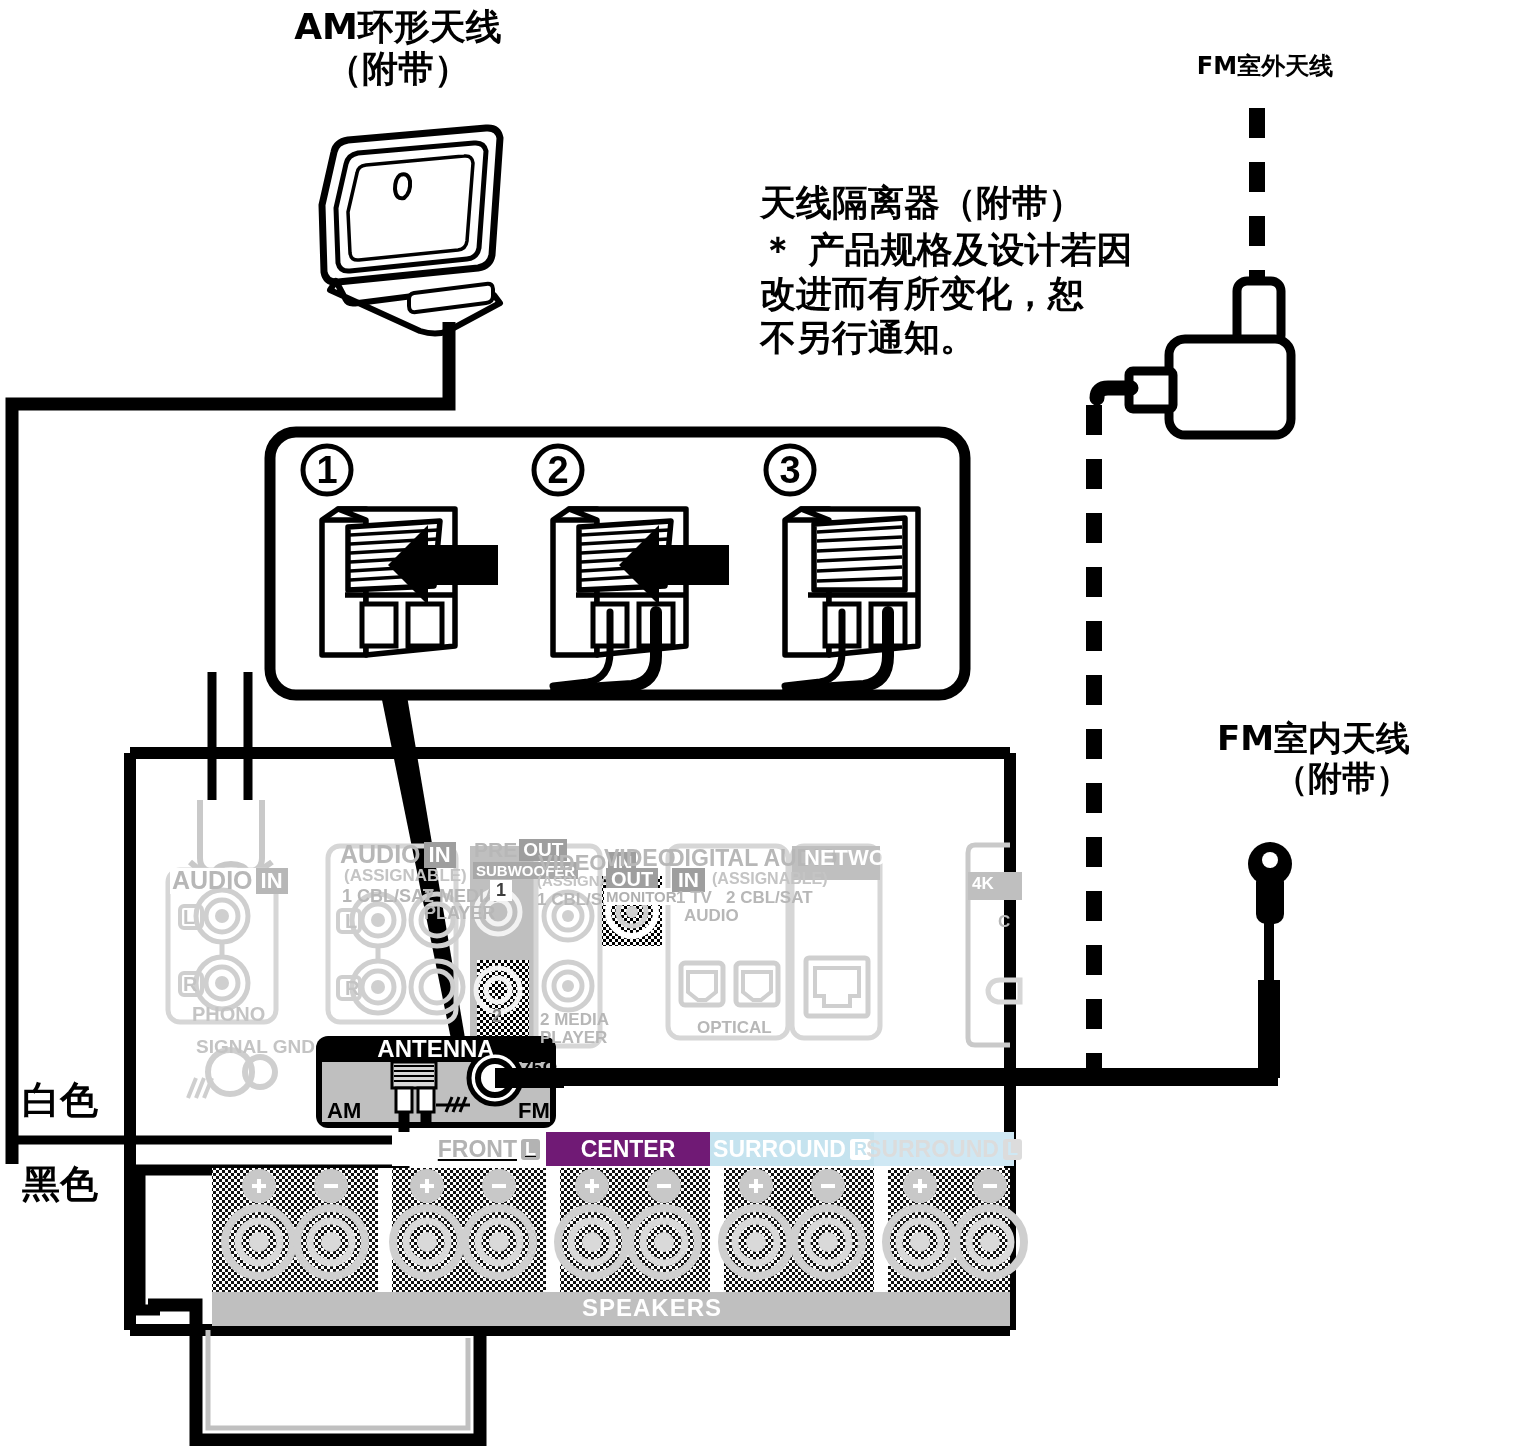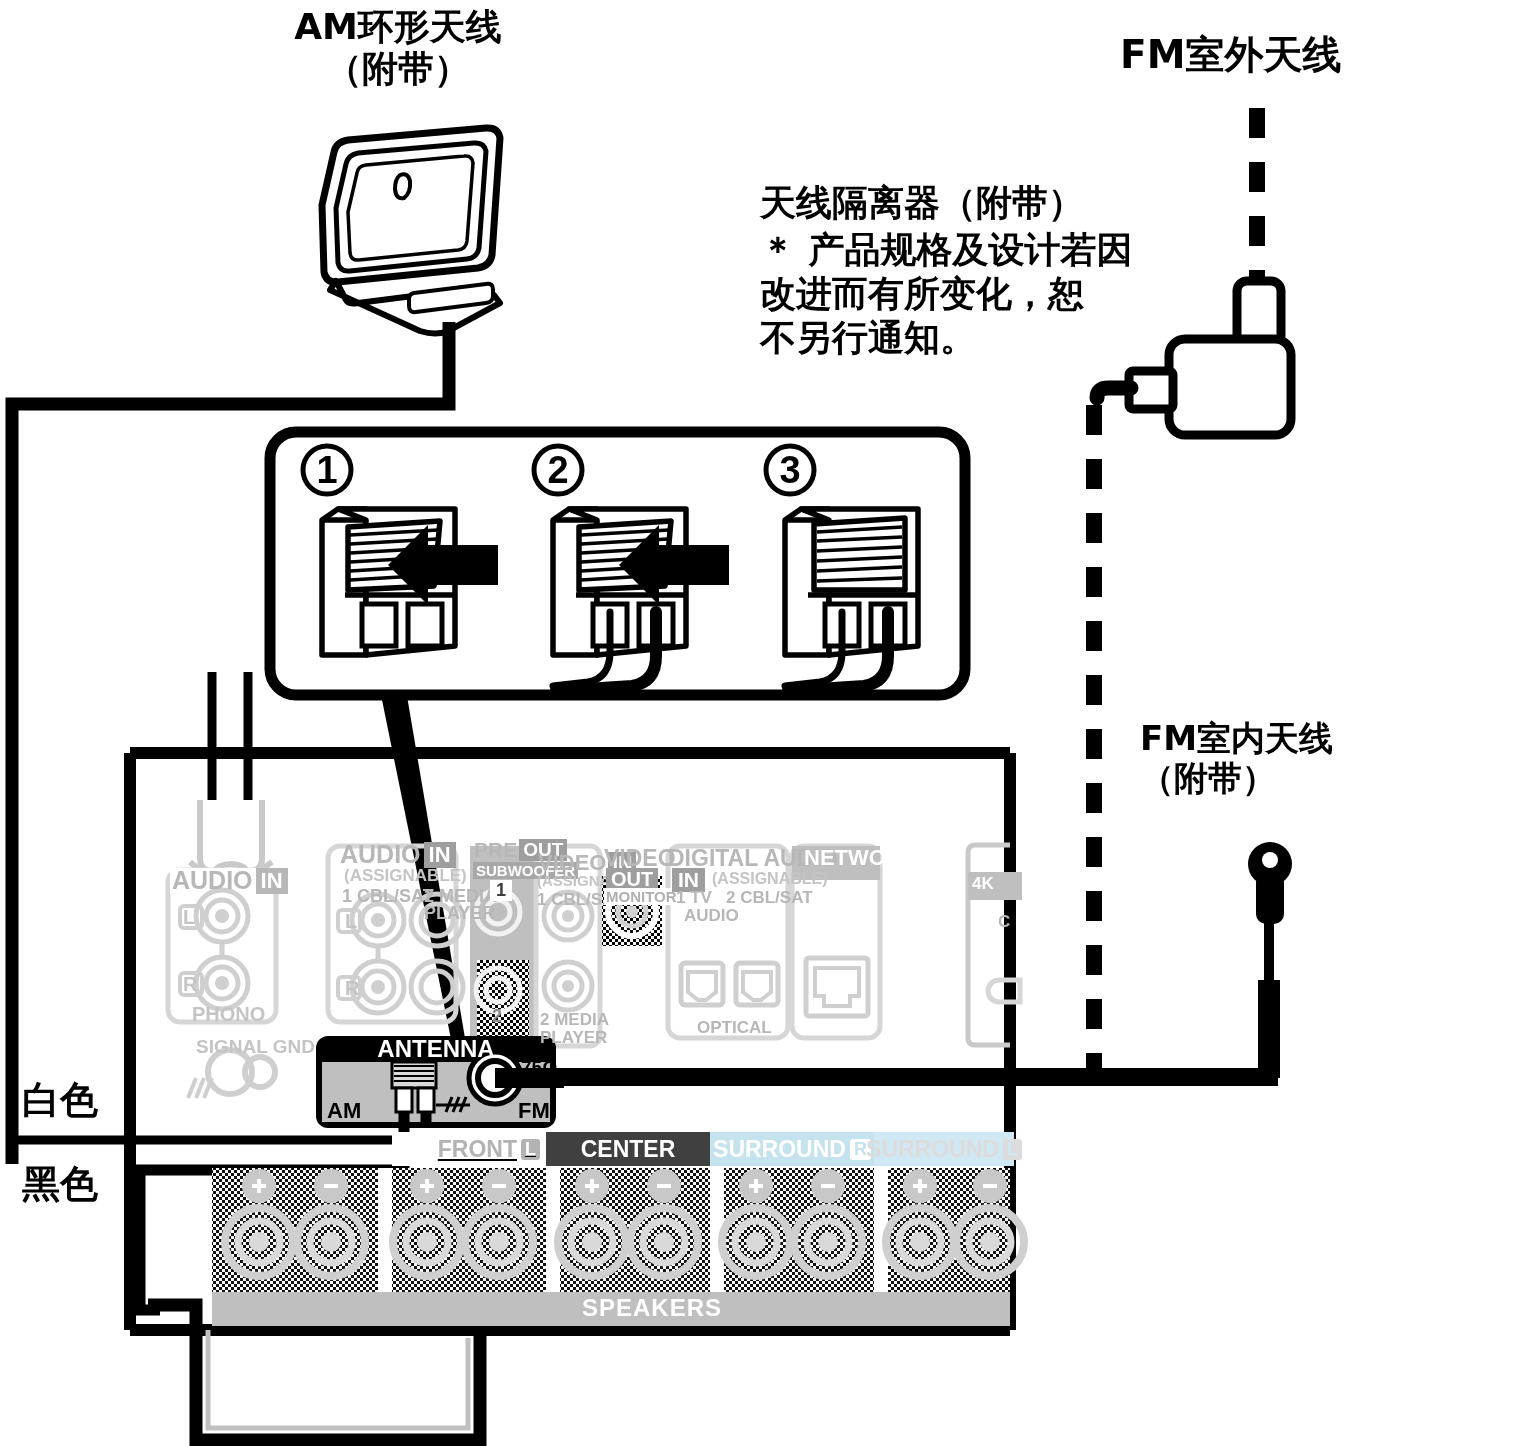--- a/index.html
+++ b/index.html
@@ -15,29 +15,29 @@
   .svgtxt{font-family:"Liberation Sans","DejaVu Sans",sans-serif;font-weight:bold;}
 </style>
 </head>
 <body>
 
 <div id="stage">
 
   <div class="lbl cn" style="left:248px;top:6px;width:300px;font-size:36px;text-align:center;">AM环形天线
 （附带）</div>
 
-  <div class="lbl cn" style="left:1120px;top:32px;width:290px;font-size:39px;text-align:left;">FM室外天线</div>
+  <div class="lbl cn" style="left:1120px;top:52px;width:290px;font-size:24px;text-align:center;">FM室外天线</div>
 
   <div class="lbl cn" style="left:760px;top:228px;font-size:36px;line-height:1.22;text-indent:0;">＊ 产品规格及设计若因
 改进而有所变化，恕
 不另行通知。</div>
 
   <div class="lbl cn" style="left:760px;top:182px;font-size:36px;">天线隔离器（附带）</div>
 
-  <div class="lbl cn" style="left:1140px;top:718px;width:270px;font-size:34px;text-align:left;">FM室内天线
+  <div class="lbl cn" style="left:1140px;top:718px;width:270px;font-size:34px;text-align:right;">FM室内天线
 （附带）</div>
 
   <div class="lbl cn" style="left:22px;top:1078px;font-size:38px;">白色</div>
 
   <div class="lbl cn" style="left:22px;top:1162px;font-size:38px;">黑色</div>
 
   <svg width="1524" height="1446" viewBox="0 0 1524 1446">
 
     <g fill="none" stroke="#000" stroke-width="7" stroke-linejoin="round" stroke-linecap="round">
       <path d="M322 205 L334 152 Q336 142 348 140 L486 128 Q498 127 500 138 L492 255 Q490 266 478 268 L338 282 Q326 283 324 272 Z" fill="#fff"></path>
@@ -453,21 +453,21 @@
 
   <div style="position:absolute;left:804px;top:845px;font-size:22px;font-weight:bold;color:#ffffff;">NETWORK</div>
 
   <div style="position:absolute;left:972px;top:874px;font-size:17px;font-weight:bold;color:#ffffff;">4K</div>
   <div style="position:absolute;left:998px;top:912px;font-size:17px;font-weight:bold;color:#b7b7b7;">C</div>
 
   <div style="position:absolute;left:392px;top:1132px;width:154px;height:34px;background:#ffffff;display:flex;align-items:center;justify-content:flex-end;padding-right:6px;box-sizing:border-box;gap:4px;text-decoration:underline;">
     <span style="font-size:23px;font-weight:bold;color:#b3b3b3;">FRONT</span>
     <span style="font-size:18px;font-weight:bold;color:#fff;background:#b3b3b3;padding:0 4px;border-radius:3px;">L</span>
   </div>
-  <div style="position:absolute;left:546px;top:1132px;width:164px;height:34px;background:#404040;display:flex;align-items:center;justify-content:center;gap:4px;">
+  <div style="position:absolute;left:546px;top:1132px;width:164px;height:34px;background:#701a75;display:flex;align-items:center;justify-content:center;gap:4px;">
     <span style="font-size:23px;font-weight:bold;color:#ffffff;">CENTER</span>
   </div>
   <div style="position:absolute;left:710px;top:1132px;width:164px;height:34px;background:#c5e3ef;display:flex;align-items:center;justify-content:center;gap:4px;">
     <span style="font-size:23px;font-weight:bold;color:#ffffff;">SURROUND</span>
     <span style="font-size:18px;font-weight:bold;color:#c5e3ef;background:#ffffff;padding:0 4px;border-radius:3px;">R</span>
   </div>
   <div style="position:absolute;left:874px;top:1132px;width:140px;height:34px;background:#cfe8f4;display:flex;align-items:center;justify-content:center;gap:4px;">
     <span style="font-size:23px;font-weight:bold;color:#dcdcdc;">SURROUND</span>
     <span style="font-size:18px;font-weight:bold;color:#cfe8f4;background:#dcdcdc;padding:0 4px;border-radius:3px;">L</span>
   </div>

